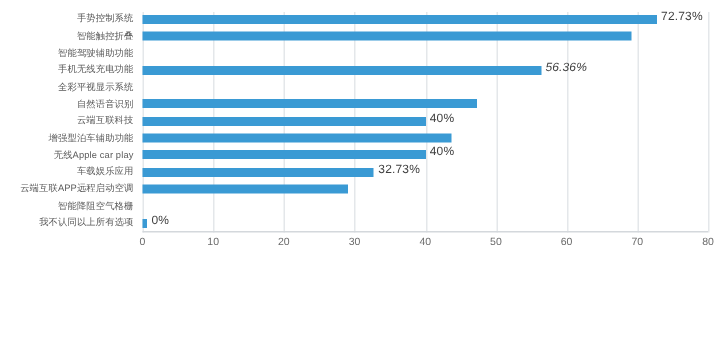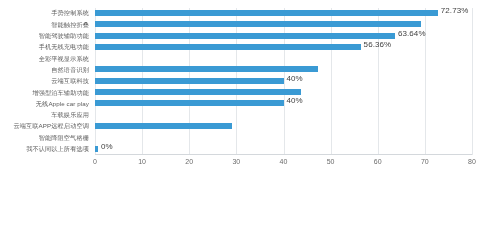--- a/index.html
+++ b/index.html
@@ -148,41 +148,41 @@
       </div>
     <div class="axis-line-bottom"></div>
     <div class="rows">
         <div class="row" style="top: 0.403846px;">
           <div class="bar" style="width: 342.74px; background: rgb(58, 154, 212);"></div>
           <div class="bar-value" style="left: 345.74px;">72.73%</div>
         </div>
         <div class="row" style="top: 11.7115px;">
           <div class="bar" style="width: 325.587px; background: rgb(58, 154, 212);"></div>
         </div>
-        <div class="row" style="top: 23.0192px;">
-          <div class="bar" style="width: 299.904px; background: rgb(58, 154, 212);"></div>
-          <div class="bar-value" style="left: 302.904px;">63.64%</div>
-        </div>
         <div class="row" style="top: 34.3269px;">
           <div class="bar" style="width: 265.596px; background: rgb(58, 154, 212);"></div>
-          <div class="bar-value" style="left: 268.596px;">56.36%</div>
+          <div class="bar-value" style="left: 268.596px; font-style: italic;">56.36%</div>
         </div>
         <div class="row" style="top: 56.9423px;">
           <div class="bar" style="width: 222.76px; background: rgb(58, 154, 212);"></div>
         </div>
         <div class="row" style="top: 68.25px;">
           <div class="bar" style="width: 188.5px; background: rgb(58, 154, 212);"></div>
           <div class="bar-value" style="left: 191.5px;">40%</div>
         </div>
         <div class="row" style="top: 79.5577px;">
           <div class="bar" style="width: 205.654px; background: rgb(58, 154, 212);"></div>
         </div>
         <div class="row" style="top: 90.8654px;">
           <div class="bar" style="width: 188.5px; background: rgb(58, 154, 212);"></div>
           <div class="bar-value" style="left: 191.5px;">40%</div>
+        </div>
+        <div class="row" style="top: 102.173px;">
+          <div class="bar" style="width: 154.24px; background: rgb(58, 154, 212);"></div>
+          <div class="bar-value" style="left: 157.24px;">32.73%</div>
         </div>
         <div class="row" style="top: 113.481px;">
           <div class="bar" style="width: 137.087px; background: rgb(58, 154, 212);"></div>
         </div>
         <div class="row" style="top: 136.096px;">
           <div class="bar" style="width: 3px; background: rgb(58, 154, 212);"></div>
           <div class="bar-value" style="left: 6px;">0%</div>
         </div>
       </div>
   </div>

